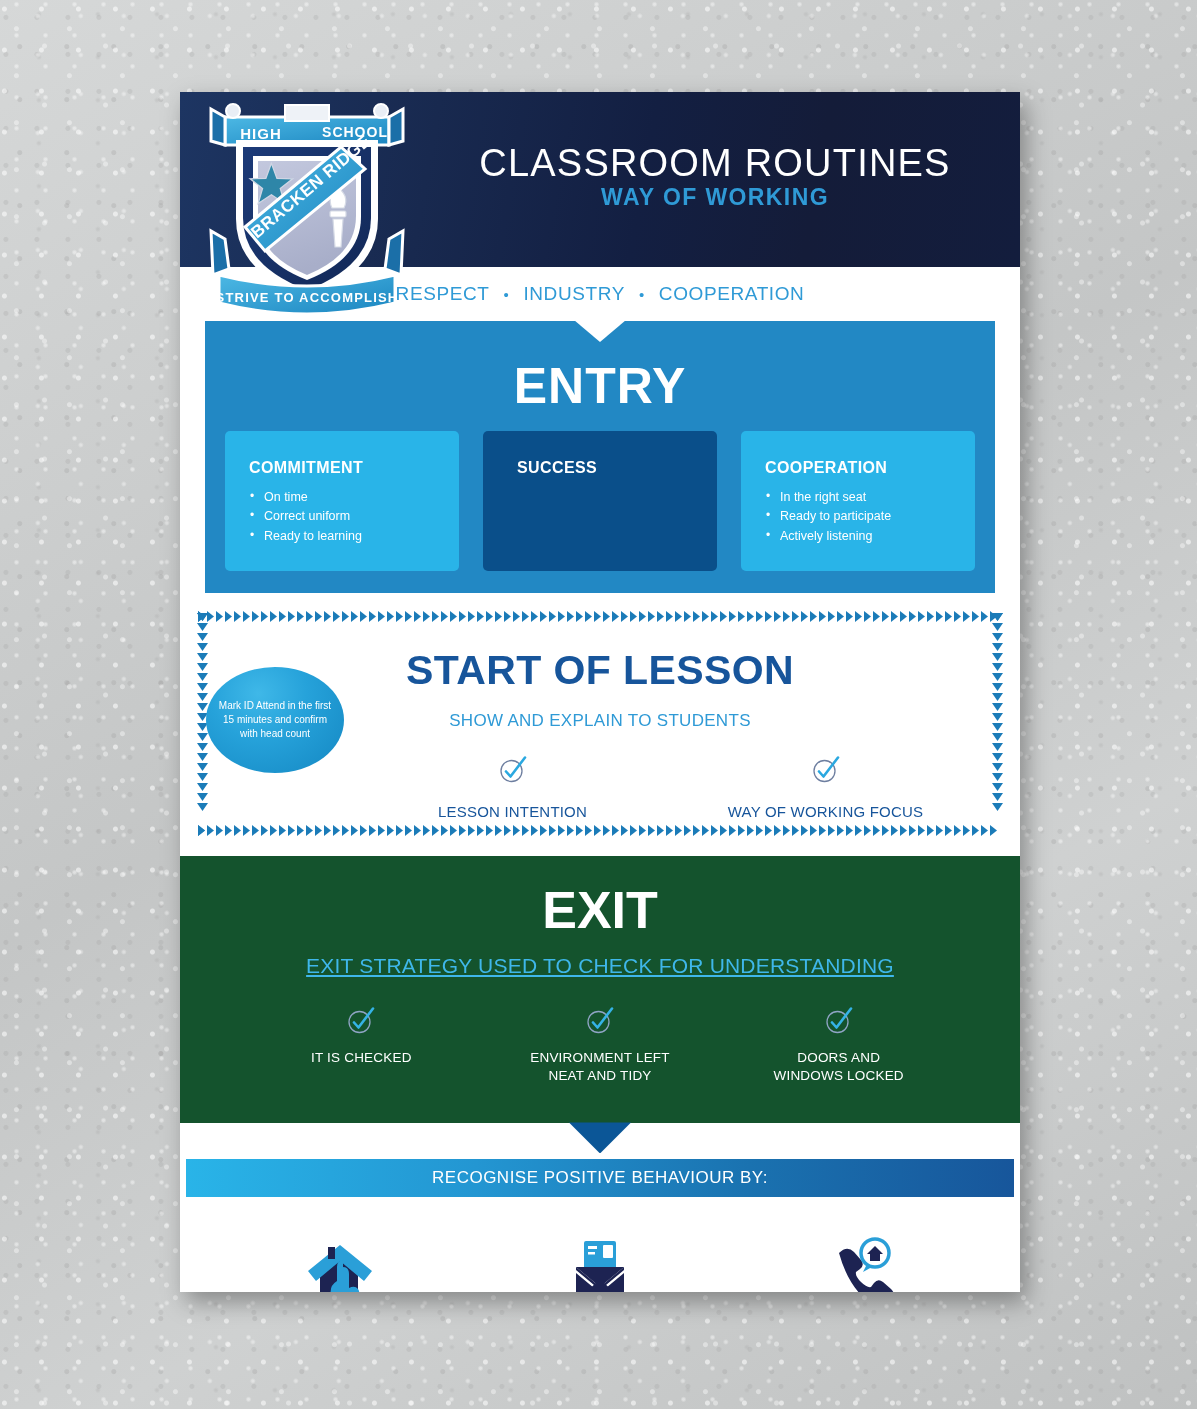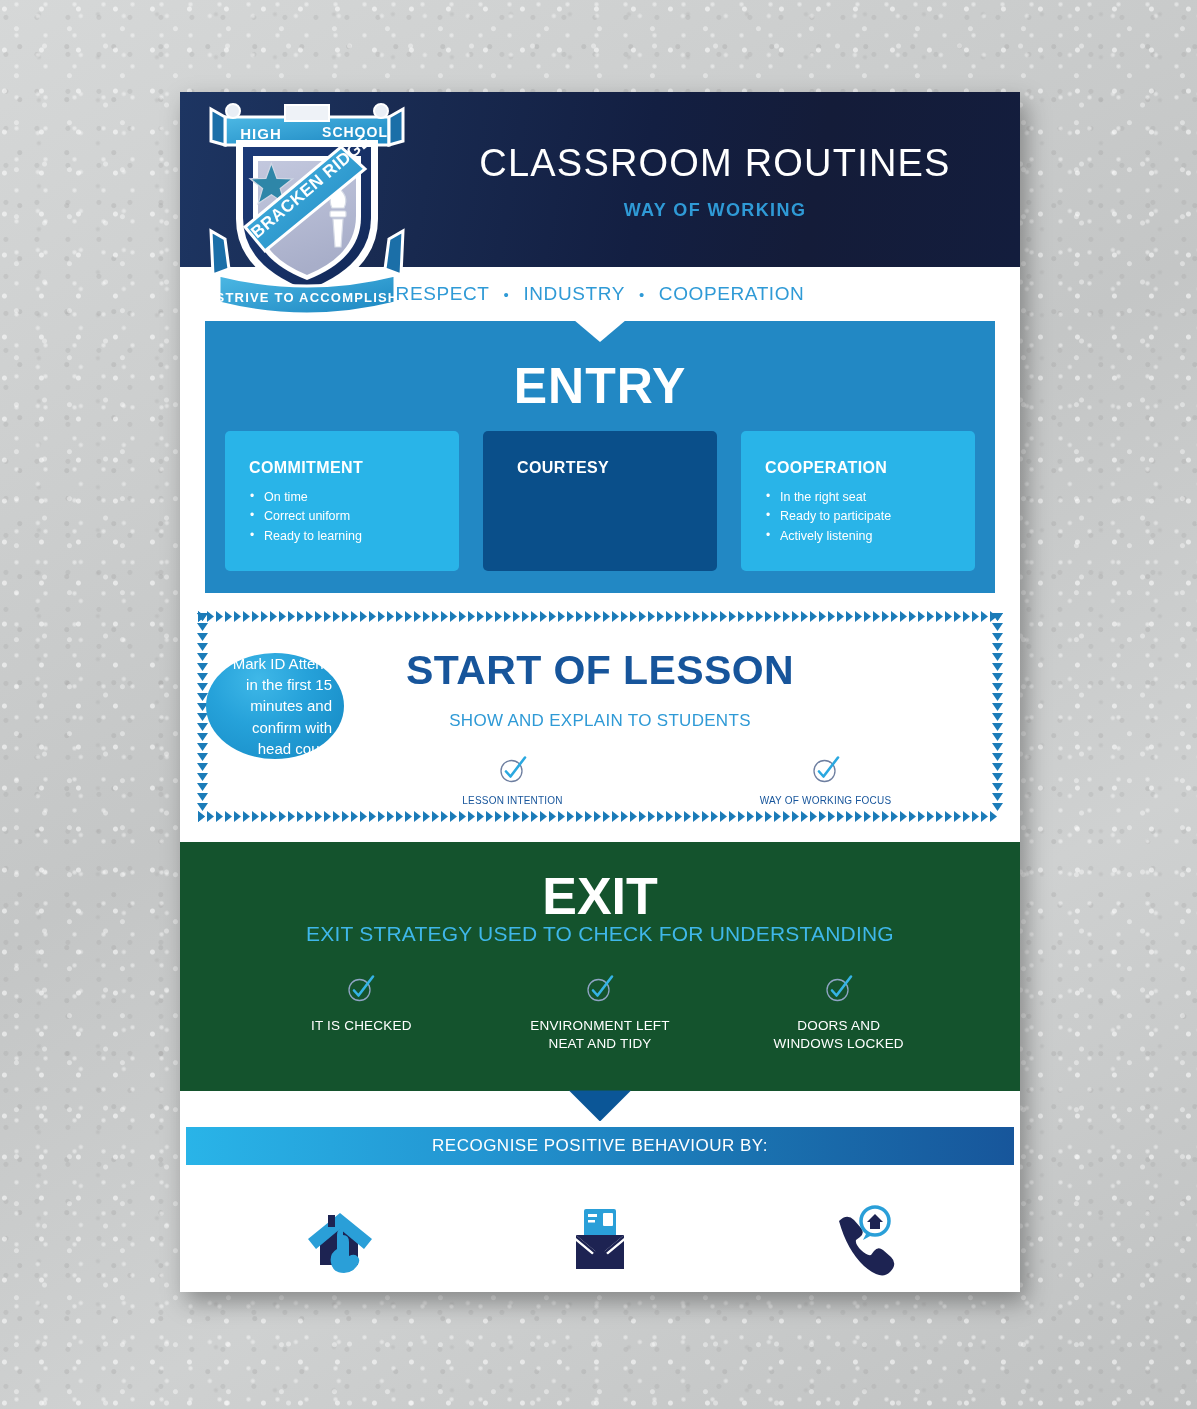--- a/index.html
+++ b/index.html
@@ -53,24 +53,23 @@
   }
   .header-title {
     color: #ffffff;
     font-size: 38px;
     letter-spacing: 1.2px;
     font-weight: 400;
     line-height: 1.05;
   }
   .header-sub {
     color: #2f9ad6;
-    font-size: 18px;
+    font-size: 23px;
     letter-spacing: 1.4px;
     font-weight: 700;
-    margin-top: 16px;
   }
 
   
   .crest {
     position: absolute;
     left: 23px;
     top: 7px;
     width: 208px;
     height: 215px;
     z-index: 6;
@@ -165,29 +164,29 @@
   }
   .deco { position: absolute; }
   .deco-top { left: 8px; right: 8px; top: 5px; height: 13px; }
   .deco-bottom { left: 8px; right: 8px; bottom: 5px; height: 13px; }
   .deco-left { left: 6px; top: 8px; bottom: 8px; width: 13px; }
   .deco-right { right: 6px; top: 8px; bottom: 8px; width: 13px; }
 
   .lesson-badge {
     position: absolute;
     left: 16px;
-    top: 48px;
+    top: 62px;
     width: 138px;
     height: 106px;
     border-radius: 50%;
     background: radial-gradient(ellipse at 38% 25%, #3fb8e8 0%, #26a2da 40%, #1487c2 100%);
     color: #ffffff;
-    font-size: 15px;
+    font-size: 10px;
     line-height: 1.42;
-    text-align: right;
+    text-align: center;
     display: flex;
     align-items: center;
     justify-content: center;
     padding: 0 12px;
     z-index: 3;
   }
   .lesson-title {
     text-align: center;
     color: #17559b;
     font-size: 41px;
@@ -206,23 +205,23 @@
     display: flex;
     margin-top: 22px;
     padding: 0 12px 4px 150px;
   }
   .lesson-item {
     flex: 1;
     text-align: center;
   }
   .lesson-item .lbl {
     color: #17559b;
-    font-size: 10px;
+    font-size: 15px;
     letter-spacing: 0.2px;
-    margin-top: 6px;
+    margin-top: 14px;
   }
 
   
   .exit {
     position: relative;
     background: #14532d;
     padding: 28px 20px 38px;
     margin-top: 6px;
   }
   .exit-title {
@@ -230,20 +229,22 @@
     color: #ffffff;
     font-size: 52px;
     font-weight: 700;
     line-height: 1;
   }
   .exit-sub {
     text-align: center;
     color: #3fb7ea;
     font-size: 21px;
     letter-spacing: 0.2px;
+    margin-top: 18px;
+    text-decoration: underline;
   }
   .exit-items {
     display: flex;
     margin-top: 26px;
     padding: 0 42px;
   }
   .exit-item { flex: 1; text-align: center; }
   .exit-item .lbl {
     color: #ffffff;
     font-size: 13.5px;
@@ -376,21 +377,21 @@
         <div class="entry-card light">
           <h3>COMMITMENT</h3>
           <ul>
             <li>On time</li>
             <li>Correct uniform</li>
             <li>Ready to learning</li>
           </ul>
         </div>
 
         <div class="entry-card dark">
-          <h3>COURTESY</h3>
+          <h3>SUCCESS</h3>
         </div>
 
         <div class="entry-card light">
           <h3>COOPERATION</h3>
           <ul>
             <li>In the right seat</li>
             <li>Ready to participate</li>
             <li>Actively listening</li>
           </ul>
         </div>

